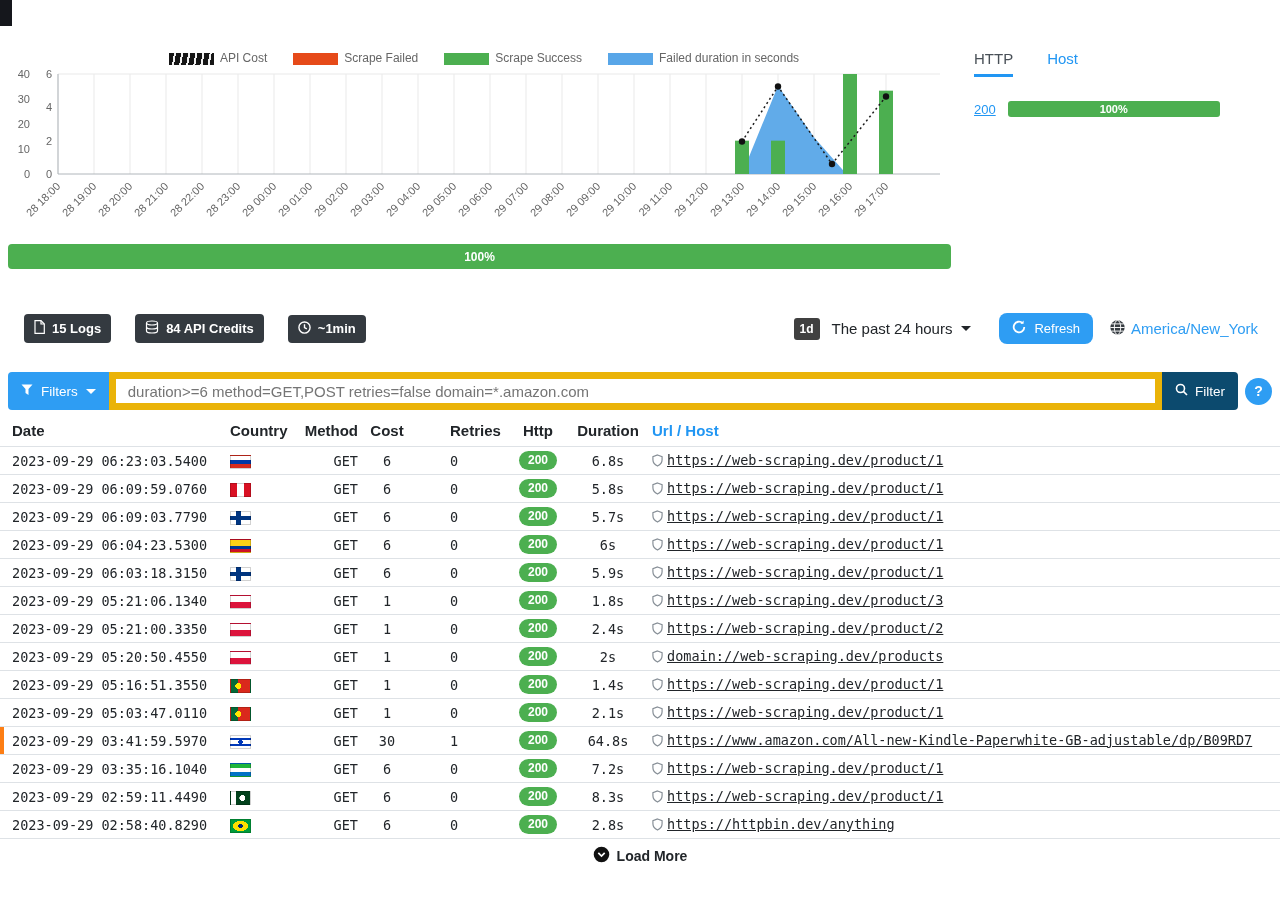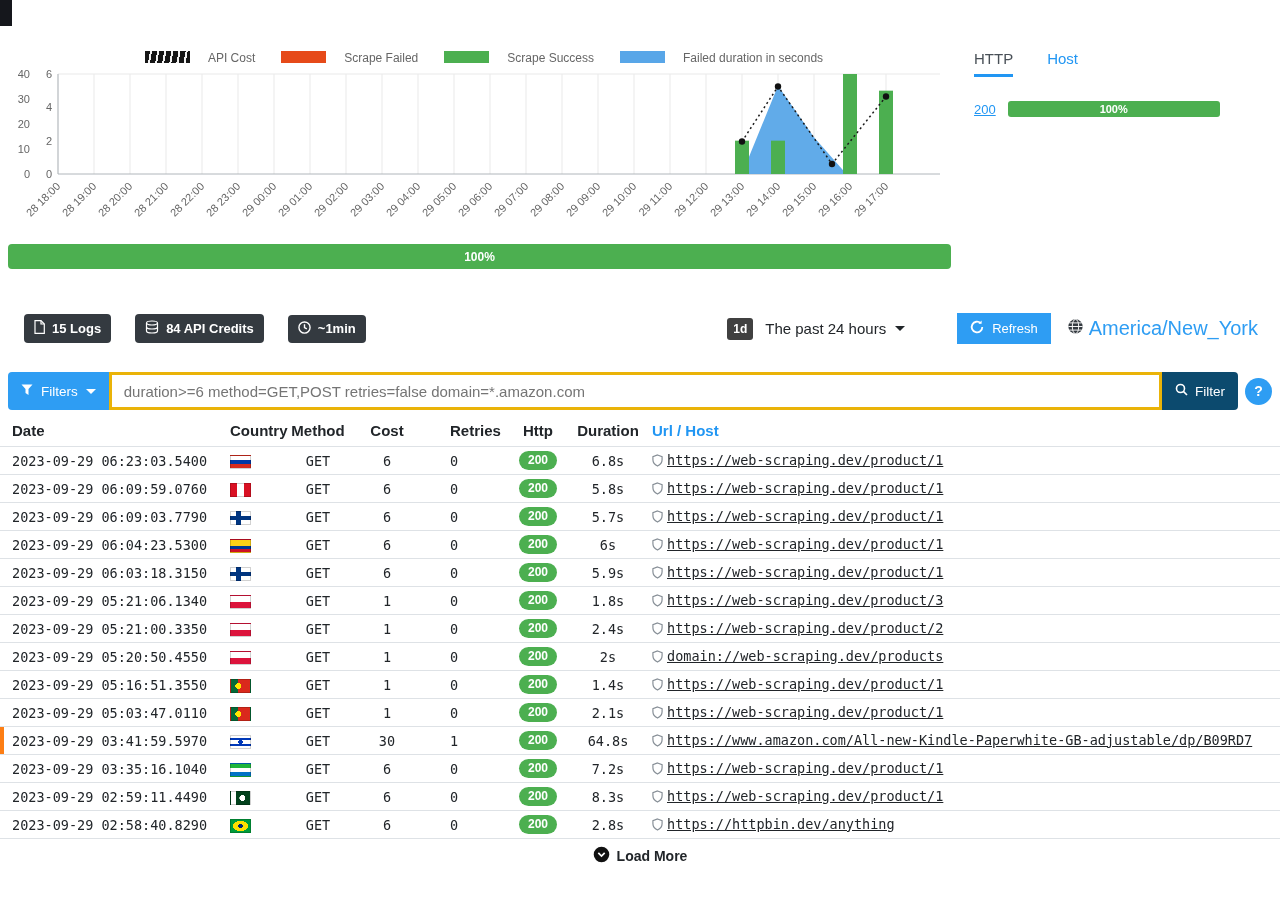--- a/index.html
+++ b/index.html
@@ -7,21 +7,21 @@
   html,body{width:1280px;height:902px}
   body{font-family:"Liberation Sans",sans-serif;background:#fff;color:#212529;overflow:hidden;position:relative}
 
   
   .corner-strip{position:absolute;left:0;top:0;width:12px;height:26px;background:#15171c}
 
   
   .top-row{display:flex;padding:50px 8px 0 8px}
   .chart-col{width:952px}
   .legend{display:flex;justify-content:center;align-items:center;gap:26px;height:16px;margin-bottom:4px}
-  .legend-item{display:inline-flex;align-items:flex-start;gap:18px;font-size:12px;color:#666;cursor:pointer}
+  .legend-item{display:inline-flex;align-items:flex-end;gap:6px;font-size:12px;color:#666;cursor:pointer}
   .swatch{width:45px;height:12px;display:inline-block}
   .swatch-pattern{background:repeating-linear-gradient(100deg,#161616 0 5px,#f2f2f2 5px 7px)}
   svg text{font-family:"Liberation Sans",sans-serif}
 
   .success-bar{margin:10px 0 0 0;width:943px;height:25px;background:#4caf50;border-radius:4px;
     color:#fff;font-size:12px;font-weight:bold;display:flex;align-items:center;justify-content:center}
 
   .side-panel{flex:1;padding-left:14px;padding-top:0}
   .tabs{display:flex;gap:34px;margin-bottom:24px}
   .tab{font-size:15px;padding-bottom:7px;color:#2196f3;cursor:pointer}
@@ -33,44 +33,44 @@
 
   
   .stats-row{display:flex;align-items:center;margin:44px 22px 0 24px}
   .badge-dark{background:#343a40;color:#fff;border-radius:4px;padding:6px 10px;font-size:13px;font-weight:bold;
     display:inline-flex;align-items:center;gap:7px;margin-right:24px}
   .range-group{margin-left:auto;display:flex;align-items:center}
   .badge-sm{background:#404040;color:#fff;border-radius:3px;padding:4px 6px;font-size:12px;font-weight:bold}
   .range-label{font-size:15px;margin-left:12px;cursor:pointer;display:inline-flex;align-items:center;gap:9px;color:#212529}
   .caret{width:0;height:0;border-left:5px solid transparent;border-right:5px solid transparent;border-top:5px solid #212529;display:inline-block}
   .caret.caret-w{border-top-color:#fff}
-  .btn-refresh{background:#2e9df3;color:#fff;border:none;border-radius:0;padding:7px 13px;font-size:13px;
-    display:inline-flex;gap:8px;align-items:center;margin-left:52px;cursor:pointer}
-  .tz{display:inline-flex;align-items:center;gap:5px;margin-left:16px;color:#2e9df3;font-size:20px;cursor:pointer;text-decoration:none}
+  .btn-refresh{background:#2e9df3;color:#fff;border:none;border-radius:8px;padding:7px 13px;font-size:13px;
+    display:inline-flex;gap:8px;align-items:center;margin-left:28px;cursor:pointer}
+  .tz{display:inline-flex;align-items:center;gap:5px;margin-left:16px;color:#2e9df3;font-size:15px;cursor:pointer;text-decoration:none}
 
   
   .filter-row{display:flex;align-items:center;margin:28px 8px 0 8px}
   .btn-filters{background:#2e9df3;color:#fff;border:none;border-radius:4px 0 0 4px;height:38px;padding:0 13px;
     font-size:13.5px;display:inline-flex;align-items:center;gap:8px;cursor:pointer}
-  .filter-input{flex:1;height:38px;border:3px solid #eab308;padding:0 12px;font-size:15px;color:#495057;border-radius:0;outline:none;font-family:"Liberation Sans",sans-serif}
+  .filter-input{flex:1;height:38px;border:7px solid #eab308;padding:0 12px;font-size:15px;color:#495057;border-radius:0;outline:none;font-family:"Liberation Sans",sans-serif}
   .filter-input::placeholder{color:#757575;opacity:1}
   .btn-filter{background:#0c4a6e;color:#fff;border:none;border-radius:0 4px 4px 0;height:38px;padding:0 13px;
     font-size:13.5px;display:inline-flex;align-items:center;gap:7px;cursor:pointer}
   .btn-help{width:27px;height:27px;border-radius:50%;background:#2e9df3;color:#fff;border:none;font-size:14px;
     font-weight:bold;margin-left:7px;cursor:pointer}
 
   
   table{width:1280px;border-collapse:collapse;table-layout:fixed;margin-top:6px}
   th{font-size:15px;font-weight:bold;text-align:left;padding:6px 0 7px 0;border-bottom:1px solid #dee2e6;color:#212529;white-space:nowrap}
   th.th-url{color:#2196f3}
   td{padding:4px 0;border-bottom:1px solid #dee2e6;font-family:"DejaVu Sans Mono",monospace;font-size:13.5px;
     white-space:nowrap;overflow:hidden;height:28px;color:#212529}
   .c-date{padding-left:12px;text-align:left}
   .c-country{}
-  .c-method{text-align:center}
+  .c-method{text-align:right}
   .c-cost{text-align:center}
   .c-retries{padding-left:34px;text-align:left}
   .c-http{text-align:center}
   .c-duration{text-align:center;padding-right:8px}
   .c-url{padding-left:2px}
   tr[data-name="table-row"]{cursor:pointer}
   .row-highlight td:first-child{box-shadow:inset 4px 0 0 #fd7e14}
   .badge-http{background:#4caf50;color:#fff;font-family:"Liberation Sans",sans-serif;font-size:12px;font-weight:bold;
     padding:2px 9px;border-radius:10px;display:inline-block;line-height:15px}
   .url-link{color:#212529;text-decoration:underline;cursor:pointer}

